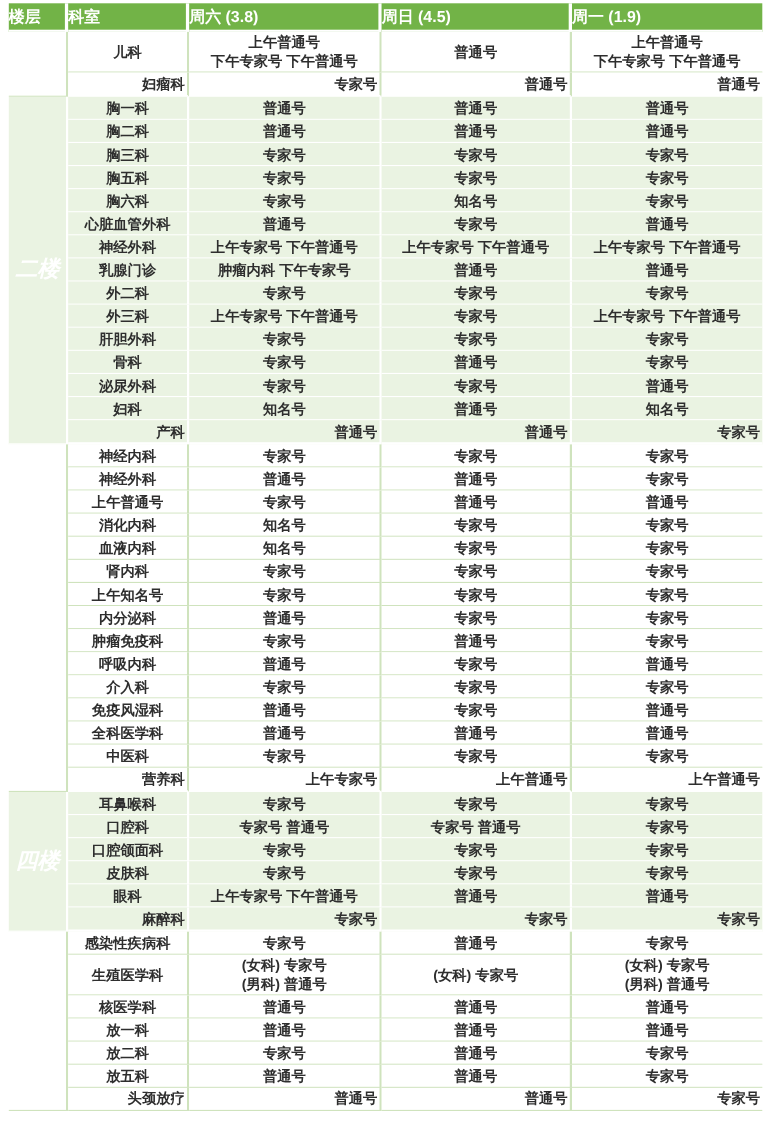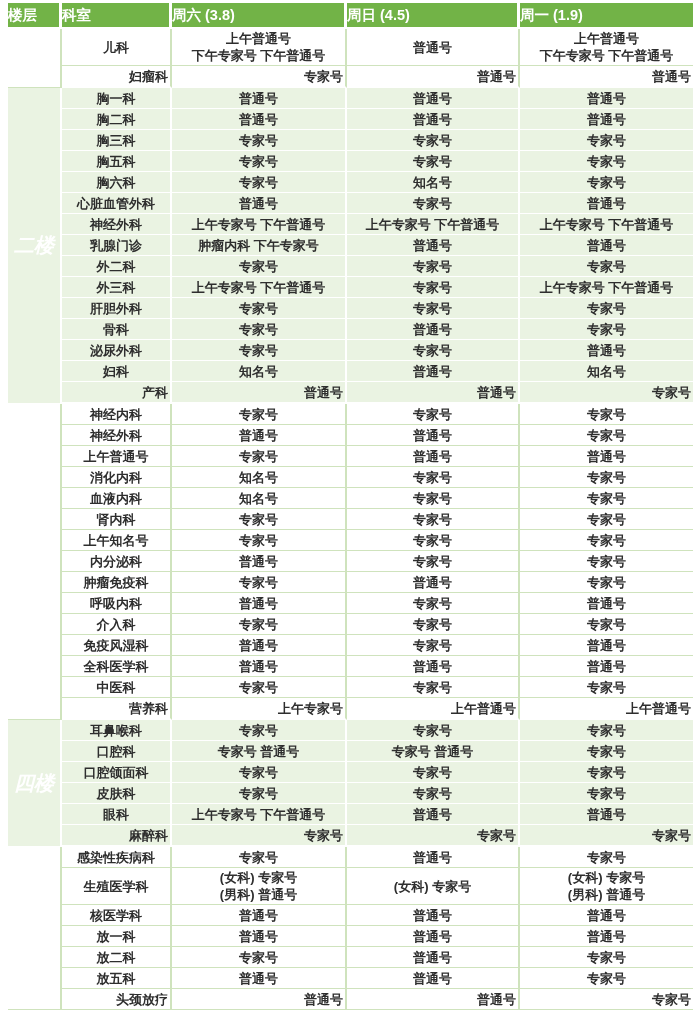--- a/index.html
+++ b/index.html
@@ -49,21 +49,21 @@
     line-height: 17px;
     white-space: pre-line;
     overflow: hidden;
   }
 
   tr.white td { background: #ffffff; border-right: 2px solid #cfe3bd; border-bottom: 1px solid #cfe3bd; }
   tr.green td { background: #eaf3e2; border-right: 2px solid #ffffff; border-bottom: 1px solid #ffffff; }
   tr td:last-child { border-right: none; }
 
   tr.sec-end td { border-bottom: 2px solid #ffffff; text-align: right; }
-  tbody tr:last-child td { border-bottom: 1px solid #cfe3bd; }
+  tbody tr:last-child td { border-bottom: 1px solid #cfe3bd; font-family: Liberation Mono, monospace; }
 
   td.floor {
     background: #72b347;
     color: #ffffff;
     font-size: 20px;
     border-right: 3px solid #ffffff;
     border-bottom: 2px solid #ffffff;
     font-style: italic;
   }
   tbody tr:last-child td.floor { border-bottom: 2px solid #ffffff; }

